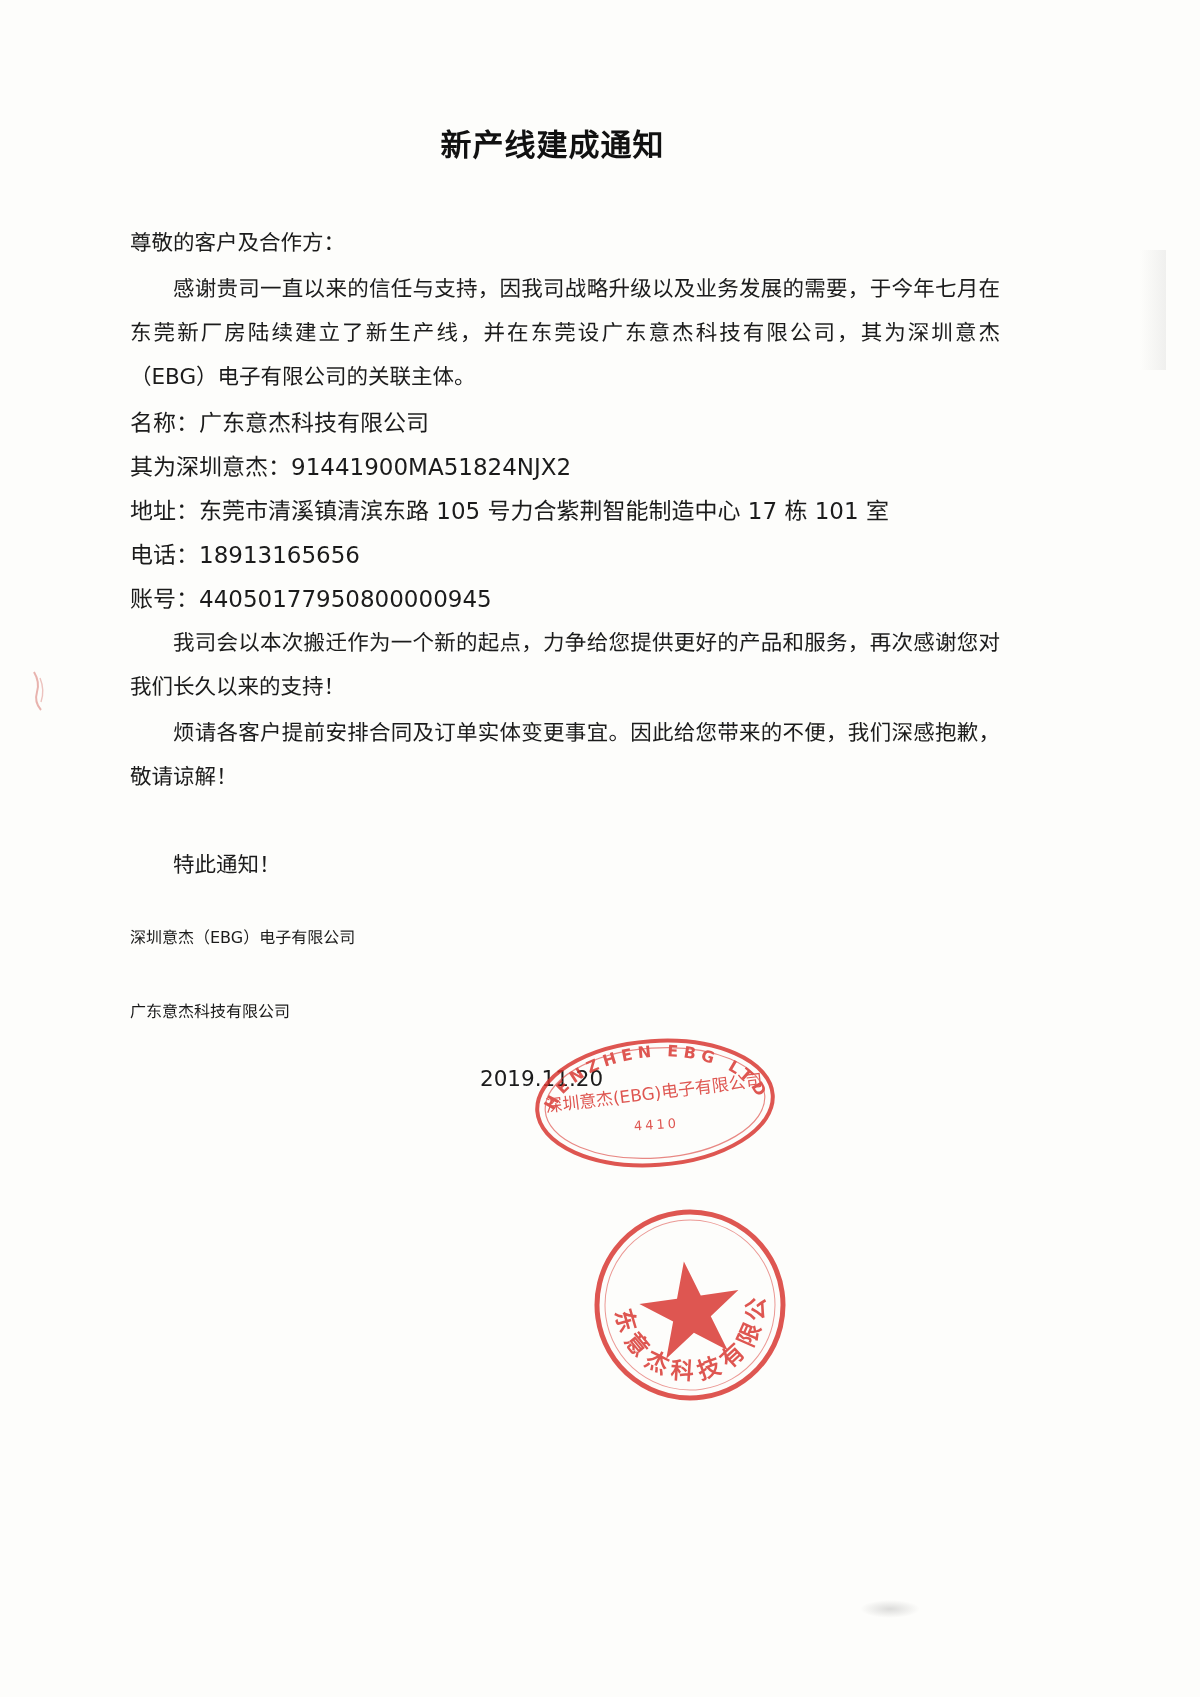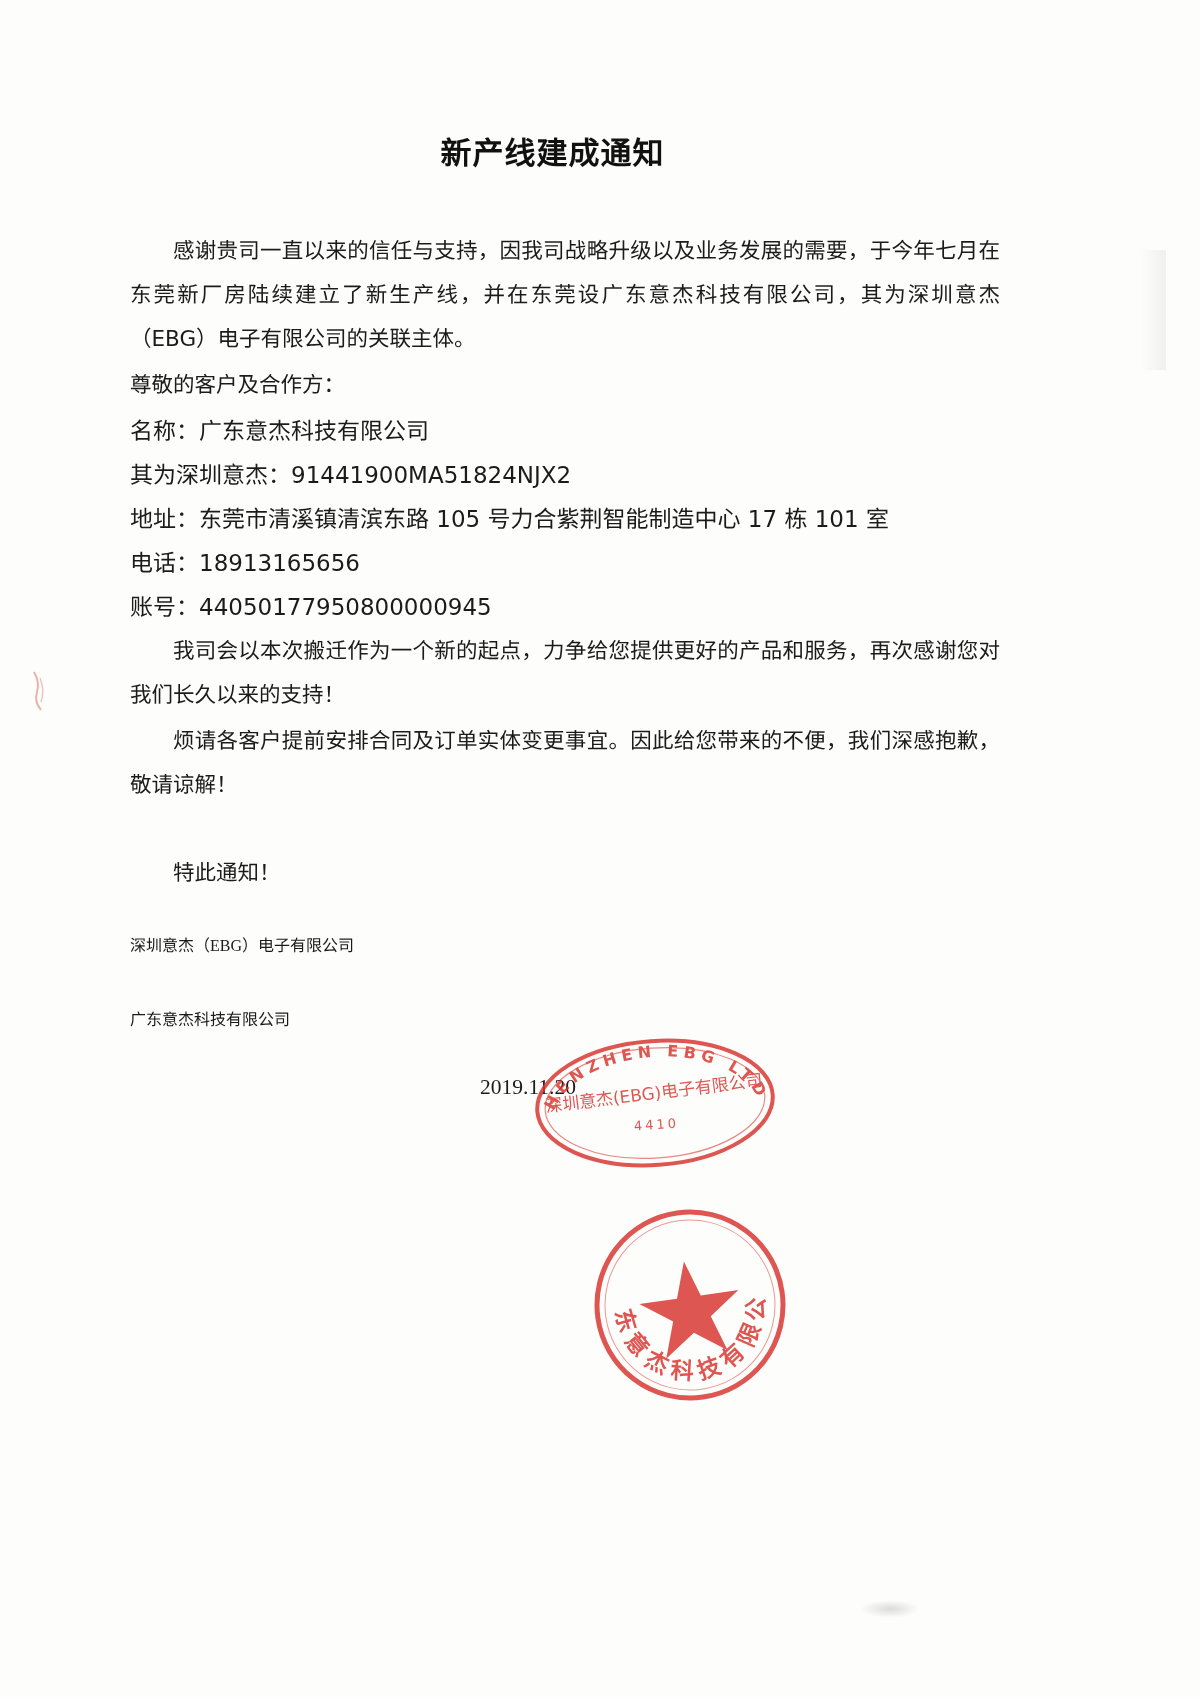--- a/index.html
+++ b/index.html
@@ -16,21 +16,21 @@
     overflow: hidden;
   }
   .page {
     position: absolute;
     inset: 0;
     background: #fdfdfb;
   }
   .doc {
     position: absolute;
     left: 130px;
-    top: 8px;
+    top: 0;
     width: 870px;
   }
   .title {
     text-align: center;
     font-size: 31px;
     font-weight: 700;
     letter-spacing: 1px;
     margin-top: 120px;
     margin-left: -25px;
     color: #111;
@@ -52,21 +52,20 @@
   }
   .info-line {
     margin: 0;
     font-size: 23px;
     line-height: 44px;
   }
   .sig-block {
     margin-top: 44px;
     font-size: 21.5px;
     line-height: 44px;
-    font-family: Liberation Serif, serif;
   }
   .notice-line {
     text-indent: 2em;
     margin-top: 34px;
     font-size: 21.5px;
   }
   .sig-right {
     line-height: 58px;
     font-size: 16px;
   }
@@ -128,23 +127,23 @@
     <path d="M6 4 q6 10 3 20 q-3 10 4 18" stroke="#cf5a52" stroke-width="2" fill="none" opacity=".75"></path>
     <path d="M12 10 q5 12 1 24" stroke="#cf5a52" stroke-width="1.4" fill="none" opacity=".6"></path>
   </svg>
 
   <div class="doc">
 
     <div class="title">新产线建成通知</div>
 
     <div class="body-text">
 
+      <p class="para">尊敬的客户及合作方：</p>
+
       <p class="para indent">感谢贵司一直以来的信任与支持，因我司战略升级以及业务发展的需要，于今年七月在东莞新厂房陆续建立了新生产线，并在东莞设广东意杰科技有限公司，其为深圳意杰（EBG）电子有限公司的关联主体。</p>
-
-      <p class="para">尊敬的客户及合作方：</p>
 
 
       <p class="info-line">
         <span>名称：</span><span>广东意杰科技有限公司</span>
       </p>
 
       <p class="info-line">
         <span>其为深圳意杰：</span><span>91441900MA51824NJX2</span>
       </p>
 

